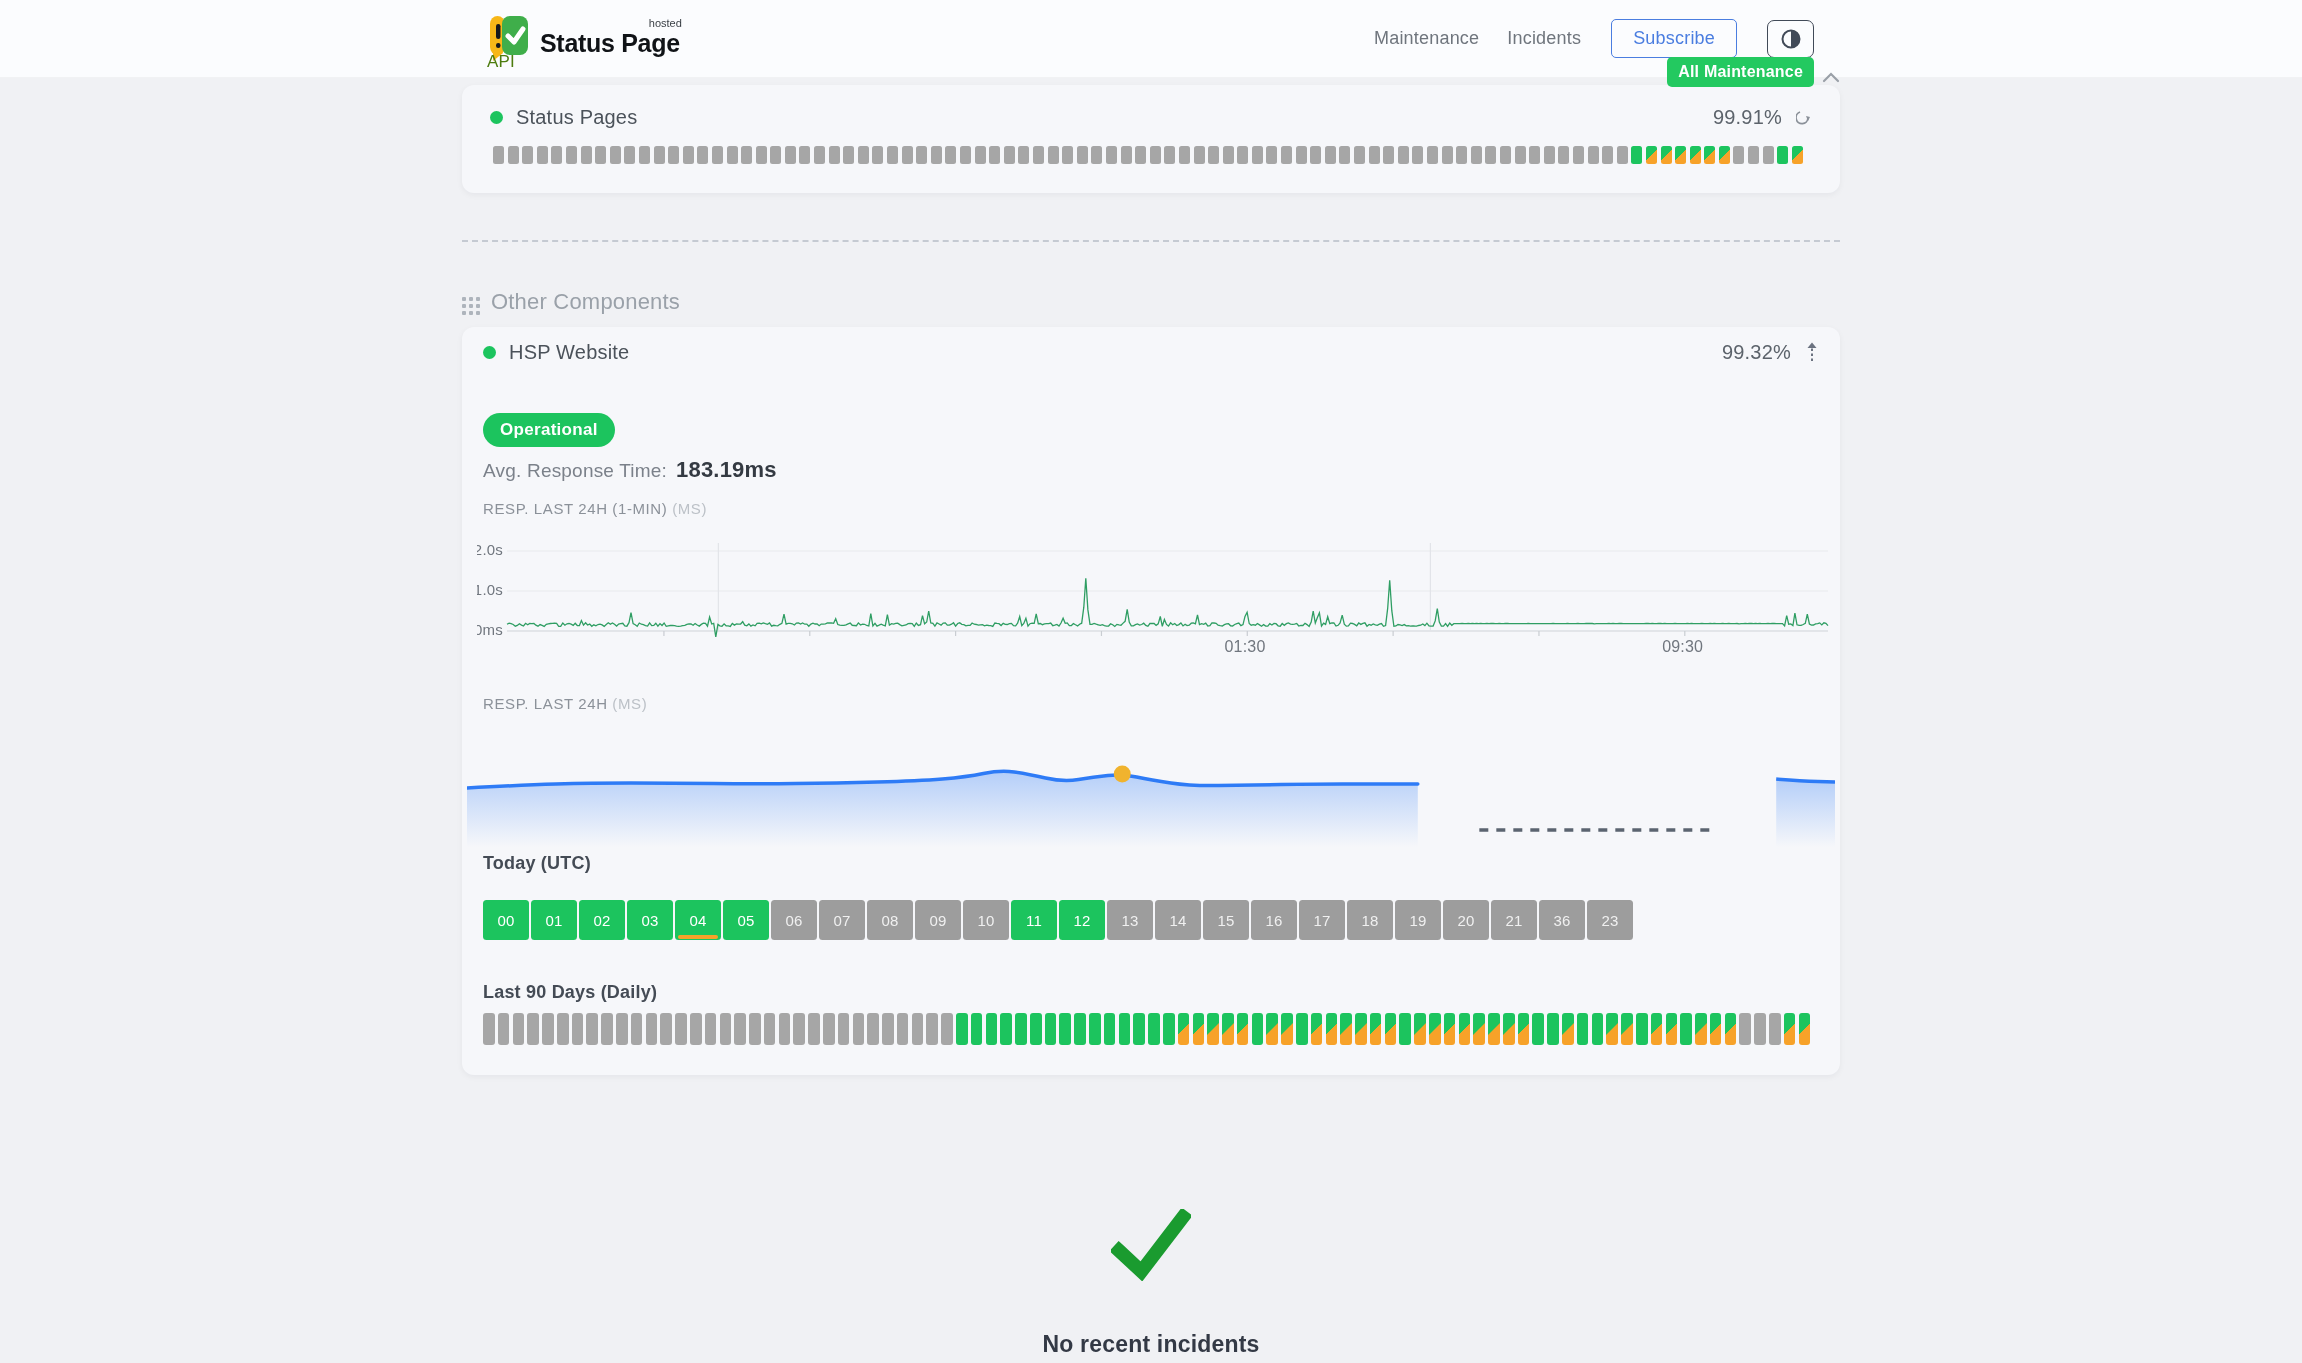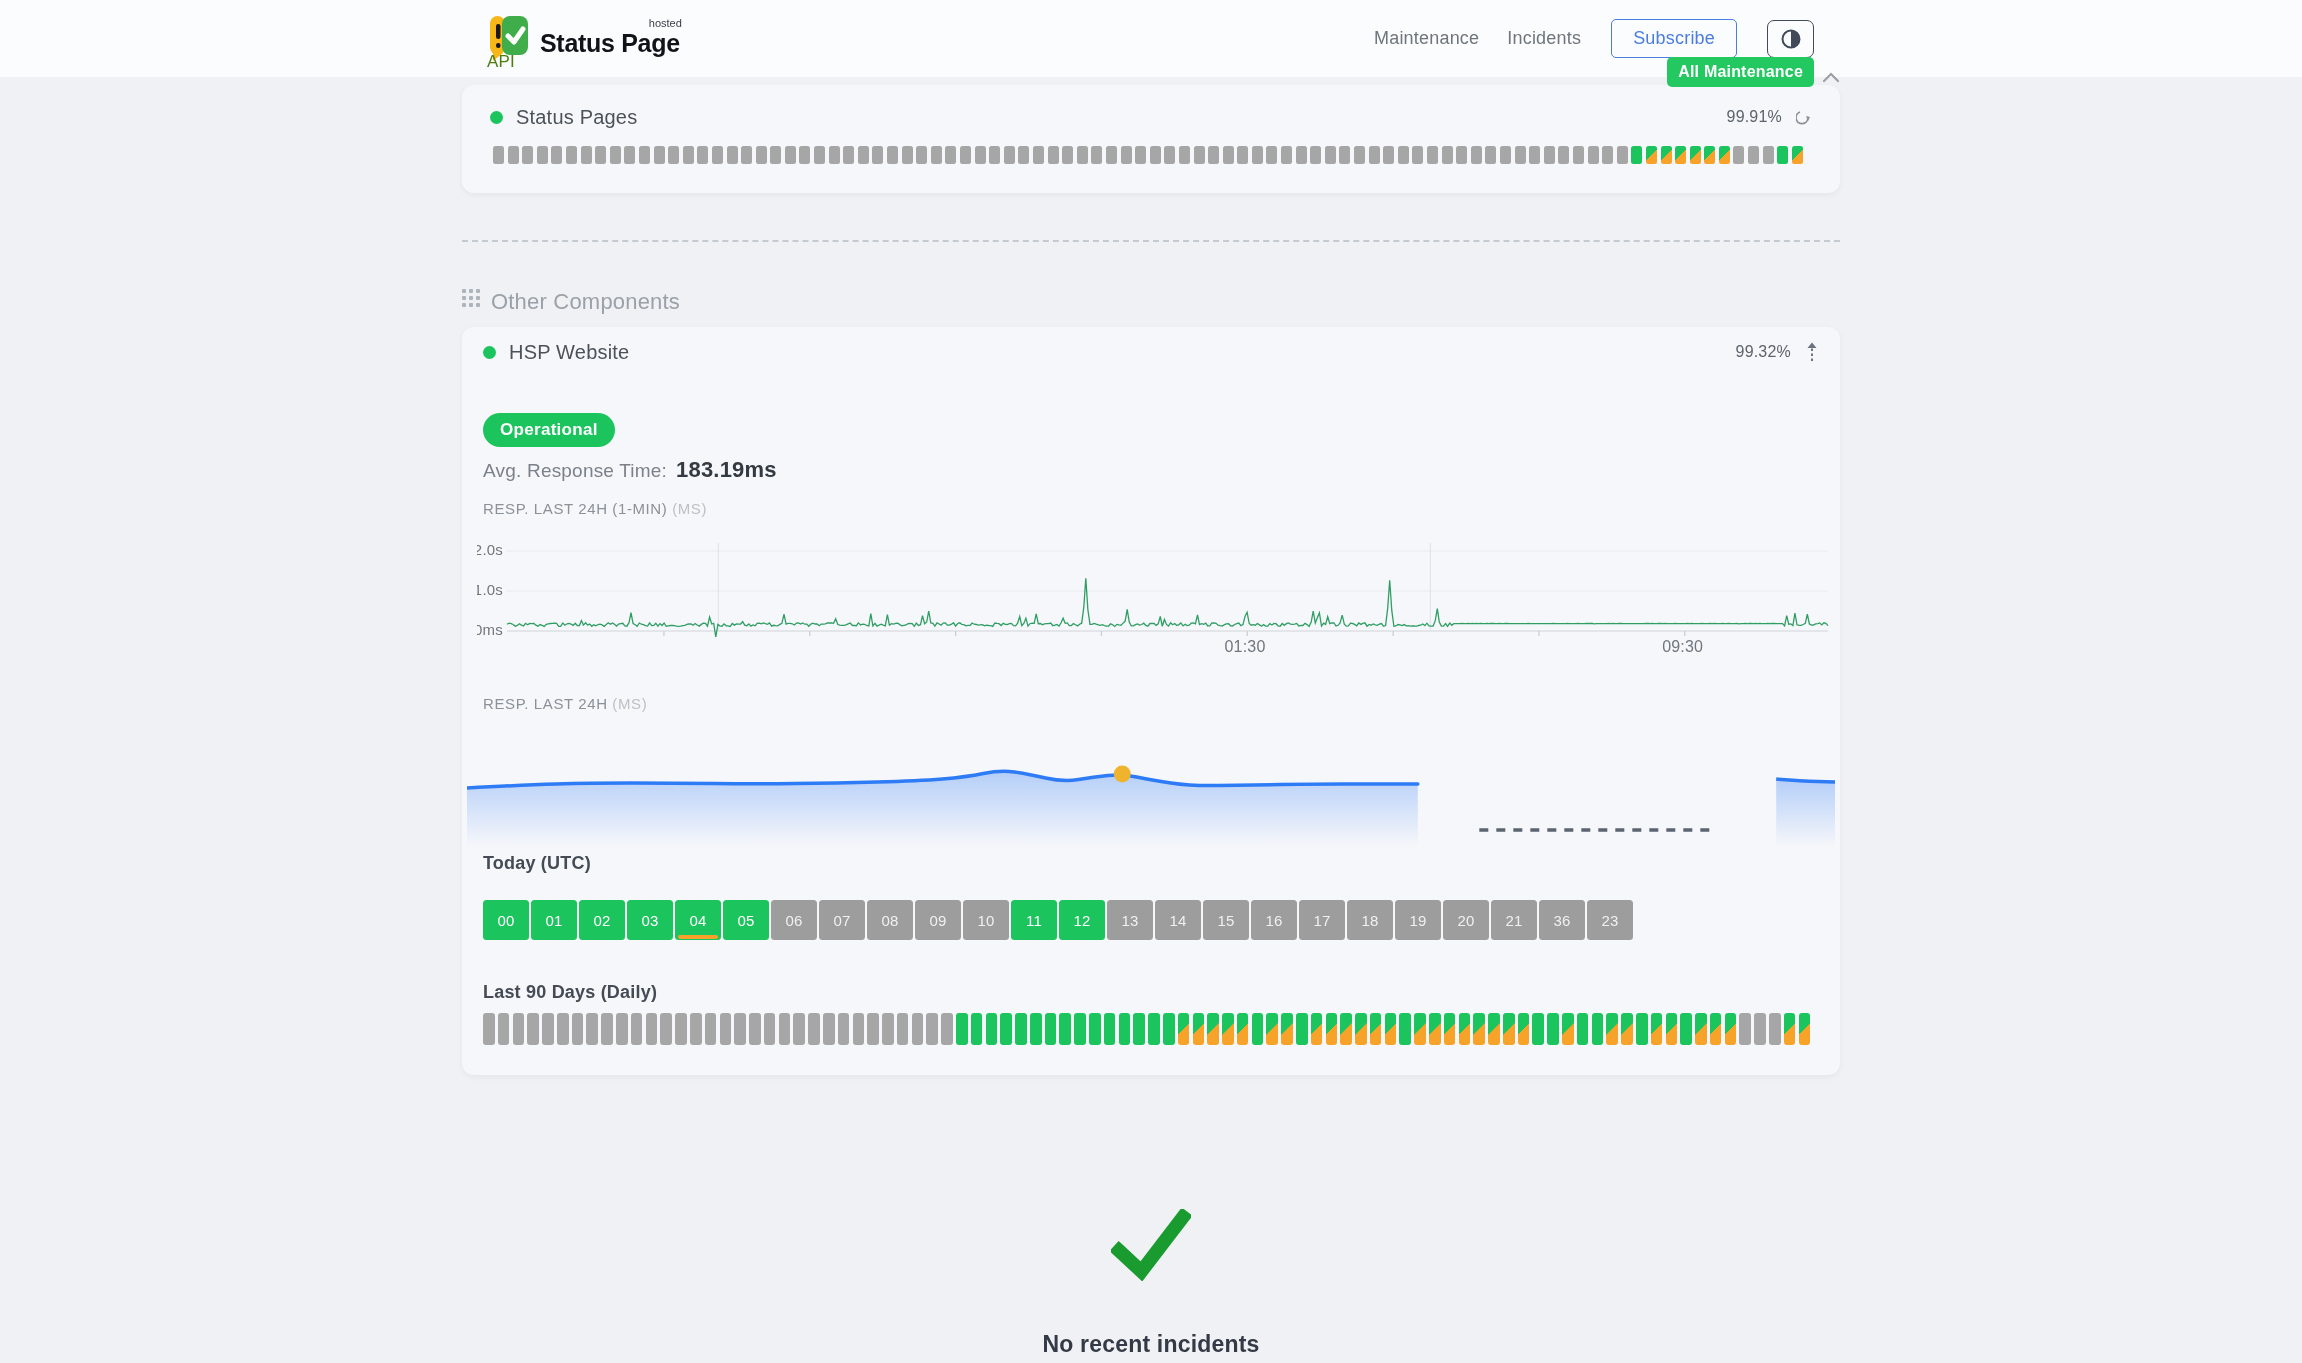--- a/index.html
+++ b/index.html
@@ -31,32 +31,32 @@
 
   
   main .container{padding-top:1px;}
   .api-label{position:absolute; top:-26px; left:25px; font-size:17px; color:#4d7c0f; z-index:6;}
   .card{background:#f6f7fa; border-radius:12px; box-shadow:0 2px 6px rgba(16,24,40,.05);}
   .card-1{margin-top:6px; padding:19px 28px 29px 28px;}
   .comp-row{display:flex; align-items:center; gap:13px; height:26px; cursor:pointer;}
   .dot{width:13px; height:13px; border-radius:50%; background:var(--c-up); flex:none;}
   .comp-name{font-size:20px; color:#4b525a; font-weight:500;}
   .comp-right{margin-left:auto; display:flex; align-items:center; gap:14px;}
-  .comp-pct{font-size:16px; color:var(--txt-mid);}
+  .comp-pct{font-size:20px; color:var(--txt-mid);}
   .strip{display:flex;}
   .uptime-strip{gap:3.6px; margin-top:16px; margin-left:3px;}
   .uptime-strip .bar{width:11px; height:18px; border-radius:2.5px; flex:none;}
   .daily-strip{gap:3.2px; margin-top:10px;}
   .daily-strip .bar{width:11.6px; height:32px; border-radius:3px; flex:none;}
   .bar.up{background:var(--c-up);}
   .bar.nodata{background:var(--c-nodata);}
   .bar.degraded{background:linear-gradient(135deg,var(--c-up) 49.5%,var(--c-degraded) 50.5%);}
 
   .divider{border-top:2px dashed #c5cad2; margin:47px 0;}
-  .section-head{display:flex; align-items:flex-start; gap:11px; margin-bottom:12px; padding-left:0;}
+  .section-head{display:flex; align-items:flex-end; gap:11px; margin-bottom:12px; padding-left:0;}
   .section-title{font-size:22px; color:#9aa1a9;}
 
   .card-2{padding:12px 21px 30px 21px;}
   .pill{display:inline-block; margin-top:48px; background:var(--c-up); color:#fff; font-size:17px; font-weight:700; padding:7px 17px; border-radius:999px; letter-spacing:.3px;}
   .avg-row{margin-top:10px; display:flex; align-items:baseline; gap:9px;}
   .avg-label{font-size:19px; color:#7b818a;}
   .avg-value{font-size:22px; font-weight:700; color:#343a42;}
   .resp-label{margin-top:17px; font-size:15px; color:var(--txt-gray); letter-spacing:.6px;}
   .resp-label .unit{color:var(--txt-light);}
   .resp-label.second{margin-top:36px;}

